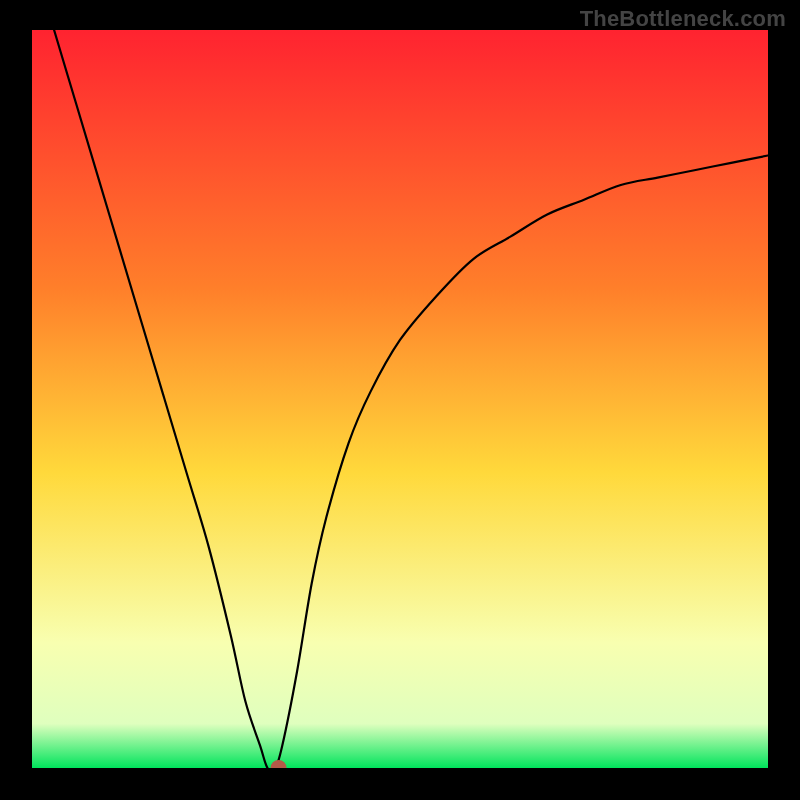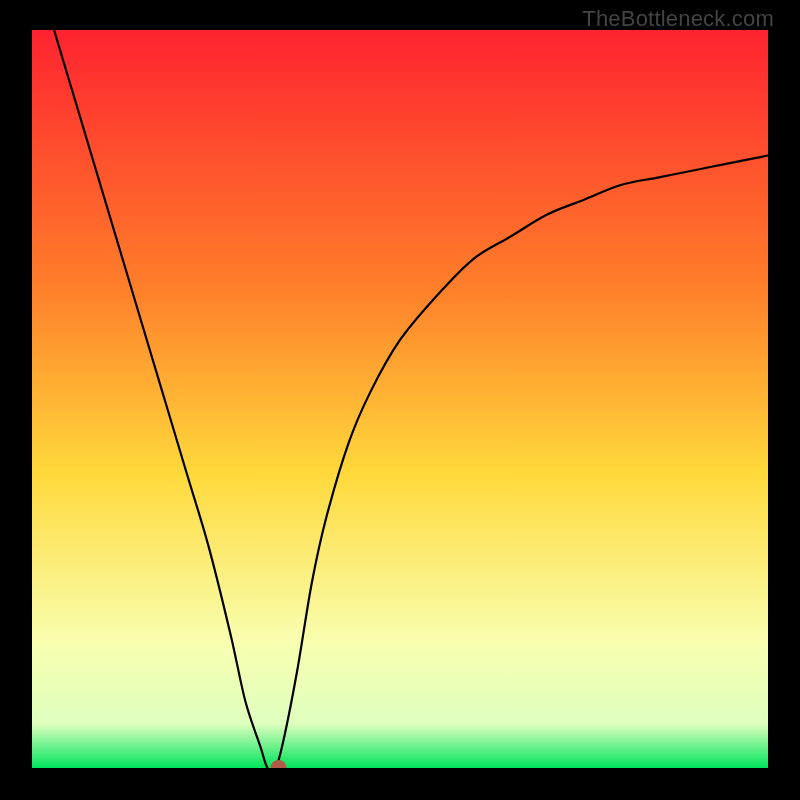--- a/index.html
+++ b/index.html
@@ -15,23 +15,23 @@
     position: absolute;
     left: 32px;
     top: 30px;
     width: 736px;
     height: 738px;
     box-sizing: border-box;
   }
   .watermark {
     position: absolute;
     top: 6px;
-    right: 26px;
+    right: 14px;
     font-size: 22px;
-    font-weight: 400;
+    font-weight: 700;
     color: #444;
     letter-spacing: 0.2px;
     user-select: none;
   }
   svg {
     display: block;
   }
   .marker-dot {
     fill: #b35948;
   }

